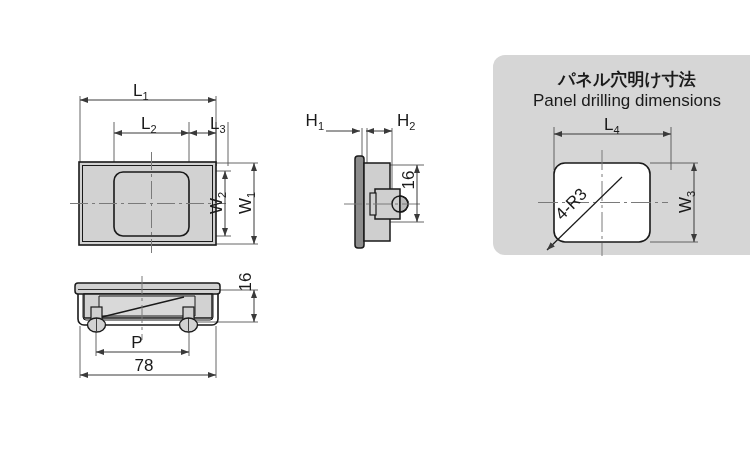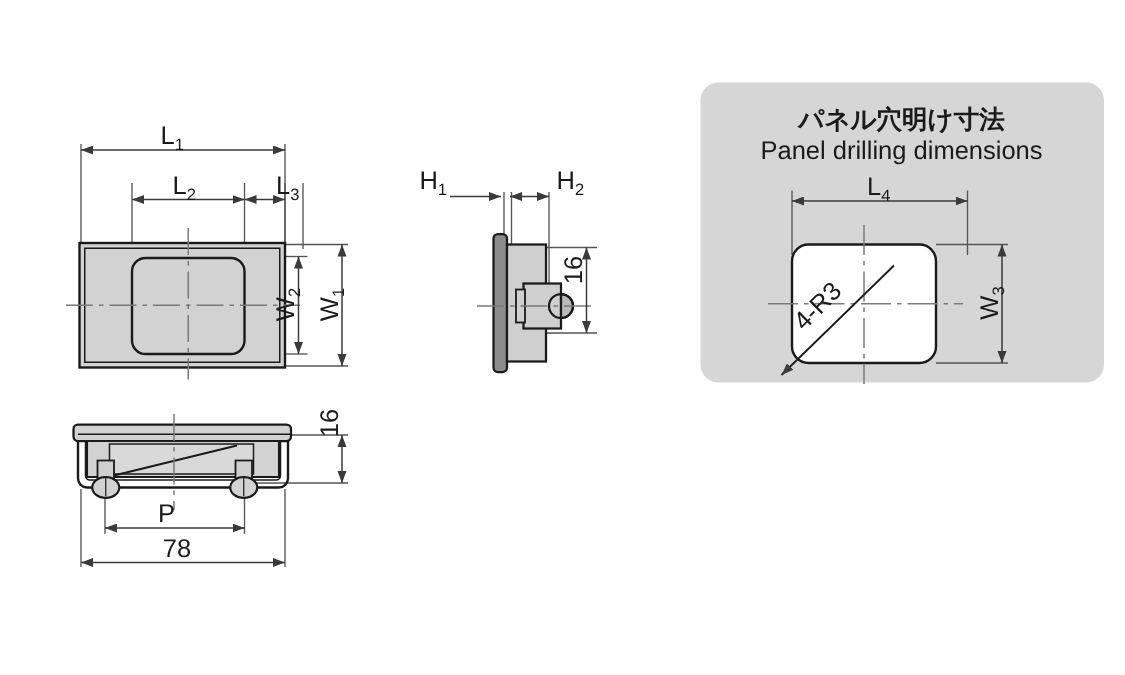--- a/index.html
+++ b/index.html
@@ -3,21 +3,21 @@
 <meta charset="utf-8">
 <style>
   html,body{margin:0;padding:0;}
   body{
     width:750px;height:450px;
     background:#ffffff;
     font-family:"Liberation Sans","DejaVu Sans",sans-serif;
     overflow:hidden;
     position:relative;
   }
-  #sheet{position:absolute;left:0;top:0;width:670px;height:450px;}
+  #sheet{position:absolute;left:0;top:0;width:670px;height:450px;padding-left:26px;}
   svg{display:block;}
   .dimtxt{
     font-family:"Liberation Sans","DejaVu Sans",sans-serif;
     fill:#1a1a1a;
     font-size:17px;
   }
   .sub{font-size:11px;}
   .jp{
     font-family:"DejaVu Sans","Liberation Sans",sans-serif;
     font-size:17px;font-weight:700;fill:#1a1a1a;

